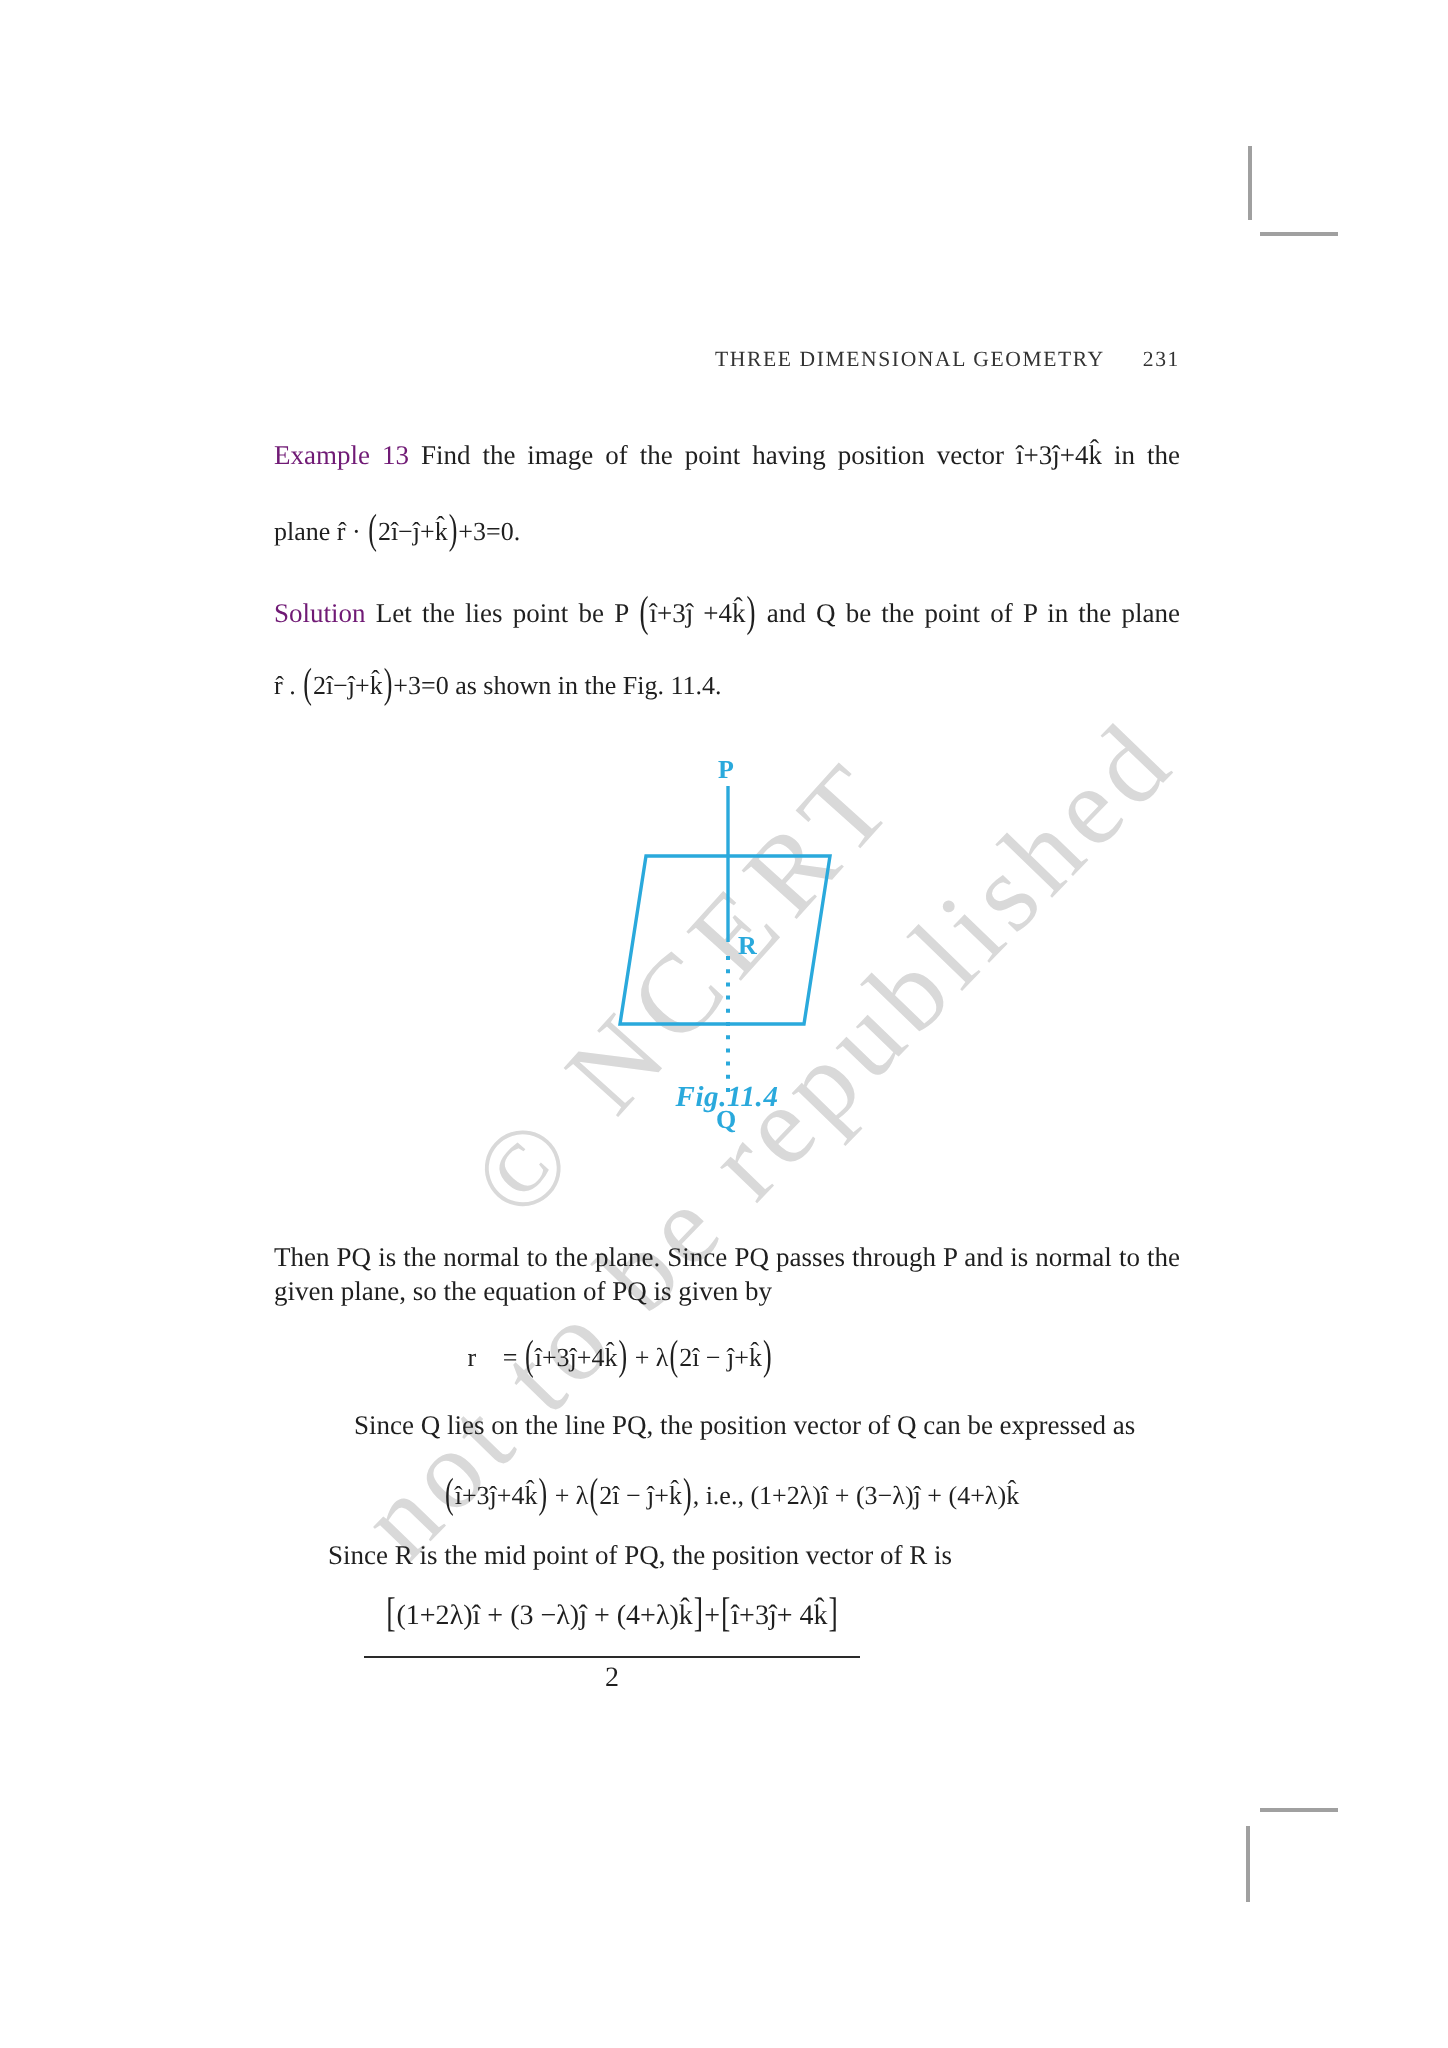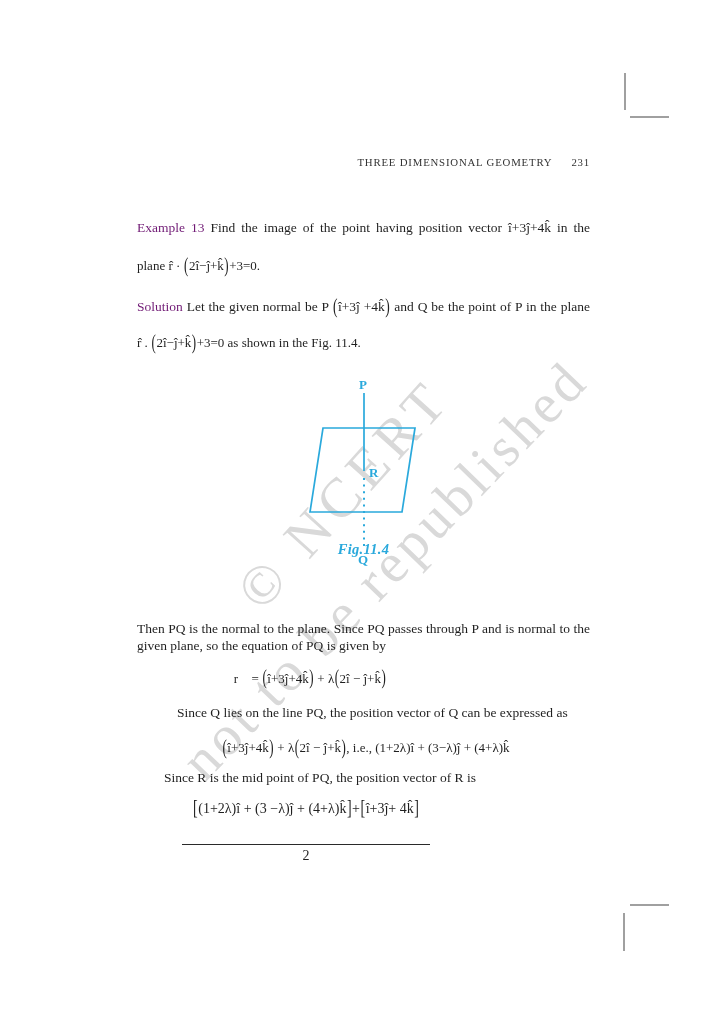--- a/index.html
+++ b/index.html
@@ -15,21 +15,21 @@
     text-align:center;font-weight:400;user-select:none;
     font-family:"Liberation Serif","DejaVu Serif",serif;
   }
   #wm1{font-size:56px;letter-spacing:7px;left:133px;top:462px;width:420px;transform:rotate(-48deg)}
   #wm2{font-size:56px;letter-spacing:4px;left:22px;top:538px;width:724px;transform:rotate(-46deg)}
   
   .crop{position:absolute;background:#a0a0a0;z-index:2}
   
   #content{position:absolute;left:0;top:0;width:724px;height:1024px;z-index:1}
   .header{
-    position:absolute;left:137px;top:156px;width:453px;
+    position:absolute;left:137px;top:174px;width:453px;
     display:flex;justify-content:flex-end;gap:19px;
     font-size:10.8px;letter-spacing:0.8px;color:#333;
   }
   .line{position:absolute;left:137px;width:453px;font-size:13.5px;color:#1f1f1f}
   .jl{text-align:justify;text-align-last:justify}
   .lbl{color:#701a75;font-weight:normal}
   .mathline{font-size:13px}
   .mp-rm{font-style:normal}
   .mp-it{}
   .mp-paren{display:inline-block;transform:scaleY(1.62);transform-origin:50% 54%;font-style:normal;padding:0 0.5px}
@@ -38,21 +38,21 @@
   .fig-line{stroke:#2aa9dc;stroke-width:1.7;fill:none}
   .fig-dotted{stroke:#2aa9dc;stroke-width:2;fill:none;stroke-dasharray:2 4.6}
   .fig-poly{stroke:#2aa9dc;stroke-width:1.7;fill:none}
   .fig-label{fill:#2aa9dc;font-weight:bold;font-size:13px;font-family:"Liberation Serif","DejaVu Serif",serif}
   .caption{
     position:absolute;left:137px;top:541px;width:453px;text-align:center;
     color:#2aa9dc;font-weight:600;font-size:14.5px;letter-spacing:0.3px;font-style:italic;
   }
   
   #fraction{position:absolute;left:182px;top:794px;width:248px;text-align:center;font-size:14px;color:#1f1f1f}
-  #fraction .num{line-height:30px;border-bottom:1.5px solid #2a2a2a;padding-bottom:20px}
+  #fraction .num{line-height:30px;border-bottom:1.5px solid #2a2a2a;padding-bottom:4px}
   #fraction .den{line-height:19px;padding-top:1px}
 </style>
 </head>
 <body>
 
 <div class="wm" id="wm1">© NCERT</div>
 <div class="wm" id="wm2">not to be republished</div>
 
 <div class="crop" style="left:624px;top:73px;width:2px;height:37px"></div>
 <div class="crop" style="left:630px;top:116px;width:39px;height:2px"></div>
@@ -67,21 +67,21 @@
   </div>
 
   <div class="line jl" style="top:216px;line-height:24px">
     <span class="lbl">Example 13</span><span><span class="mp-rm"> Find the image of the point having position vector </span><span class="mp-it">î+3ĵ+4k̂</span><span class="mp-rm"> in the</span></span>
   </div>
   <div class="line mathline" style="top:250px;line-height:32px">
     <span><span class="mp-rm">plane </span><span class="mp-it">r̂</span><span class="mp-rm"> · </span><span class="mp-paren">(</span><span class="mp-it">2î−ĵ+k̂</span><span class="mp-paren">)</span><span class="mp-rm">+3=0.</span></span>
   </div>
 
   <div class="line jl" style="top:291px;line-height:31px">
-    <span class="lbl">Solution</span><span><span class="mp-rm"> Let the given normal be P </span><span class="mp-paren">(</span><span class="mp-it">î+3ĵ +4k̂</span><span class="mp-paren">)</span><span class="mp-rm"> and Q be the point of P in the plane</span></span>
+    <span class="lbl">Solution</span><span><span class="mp-rm"> Let the lies point be P </span><span class="mp-paren">(</span><span class="mp-it">î+3ĵ +4k̂</span><span class="mp-paren">)</span><span class="mp-rm"> and Q be the point of P in the plane</span></span>
   </div>
   <div class="line mathline" style="top:327px;line-height:32px">
     <span><span class="mp-it">r̂</span><span class="mp-rm"> . </span><span class="mp-paren">(</span><span class="mp-it">2î−ĵ+k̂</span><span class="mp-paren">)</span><span class="mp-rm">+3=0 as shown in the Fig. 11.4.</span></span>
   </div>
 
   <svg class="abs" style="left:263px;top:372px" width="200" height="198" viewBox="0 0 200 198">
     <text x="100" y="17" text-anchor="middle" class="fig-label">P</text>
     <line x1="101" y1="21" x2="101" y2="99" class="fig-line"></line>
     <polygon points="60,56 152,56 139,140 47,140" class="fig-poly"></polygon>
     <text x="106" y="105" class="fig-label">R</text>

